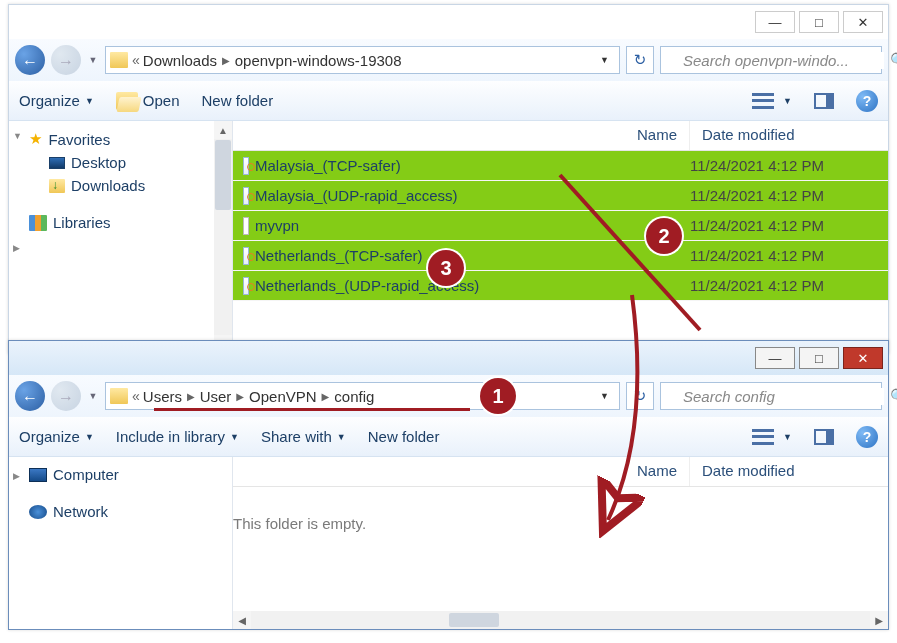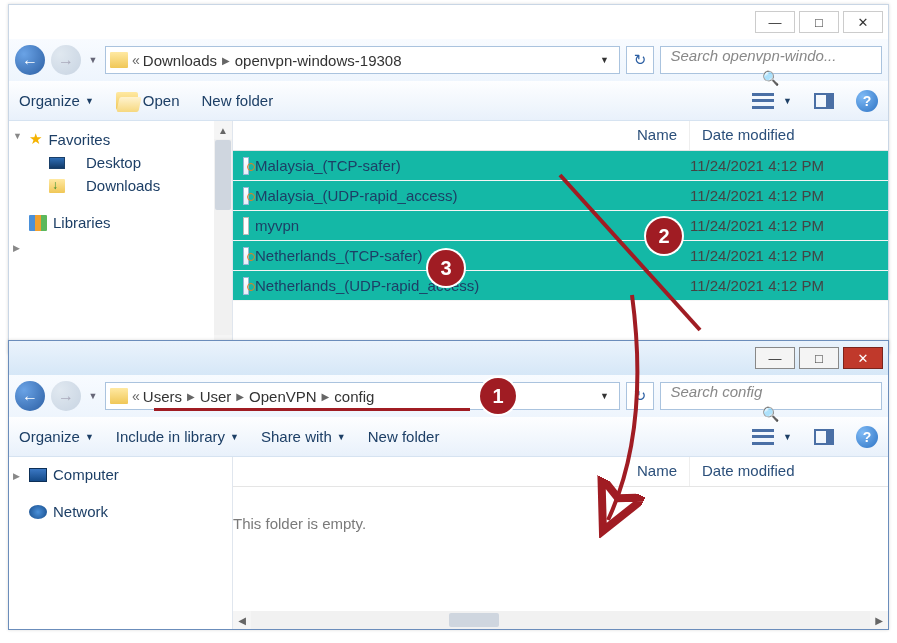--- a/index.html
+++ b/index.html
@@ -71,21 +71,21 @@
     .refresh-btn {
       width: 28px; height: 28px;
       border: 1px solid #aac3de;
       background: #fff; color: #2c5fa3; font-size: 15px;
       display:flex; align-items:center; justify-content:center;
     }
     .searchbox {
       width: 222px; height: 28px;
       border: 1px solid #aac3de; background:#fff;
       display:flex; align-items:center;
-      padding: 0 22px; gap:6px;flex-direction:column;
+      padding: 0 22px; gap:6px;
     }
     .searchbox input {
       border:none; outline:none; flex:1; font-size:15px; color:#333; font-style: italic;
     }
     .searchbox input::placeholder { color:#888; font-style: italic; }
     .mag { color:#5a8ec9; font-size:14px; }
 
     .toolbar {
       height: 40px;
       background: linear-gradient(to bottom, #fdfeff, #e9f1fb);
@@ -108,41 +108,41 @@
     .open-folder-icon::after { content:''; position:absolute; left:2px; top:5px; right:-2px; bottom:-2px; background: linear-gradient(to bottom,#fff3cf,#f6d87f); transform: skewX(-12deg); border-radius:2px; }
 
     .body-split { display:flex; height: calc(100% - 34px - 42px - 40px); }
     .sidebar {
       width: 224px; border-right:1px solid #e0e6ee;
       padding: 6px 0 6px 20px; font-size:15px; color:#1d3f66;
       position:relative;
     }
     .sidebar .sec { margin-bottom:14px; }
     .sidebar .sec-head { display:flex; align-items:center; gap:6px; padding:3px 0; font-size:15px; }
-    .sidebar .sec-item { display:flex; align-items:center; gap:21px; padding:3px 0 3px 20px; font-size:15px;}
+    .sidebar .sec-item { display:flex; align-items:center; gap:6px; padding:3px 0 3px 20px; font-size:15px;}
     .fav-star { color:#f5b301; font-size:15px; }
     .desktop-ic { width:16px; height:12px; background:linear-gradient(to bottom,#2e6db5,#123a68); border:1px solid #1a3f68; }
     .dl-ic { width:16px; height:14px; background:linear-gradient(to bottom,#ffe9a2,#f0c757); border-radius:1px; position:relative; }
     .dl-ic::after { content:'↓'; position:absolute; left:3px; top:-1px; color:#2e8b2e; font-size:12px; font-weight:bold; }
     .recent-ic { width:16px; height:14px; background:linear-gradient(to bottom,#ffe9a2,#f0c757); border-radius:1px; }
     .lib-ic { width:18px; height:16px; background:linear-gradient(90deg,#4a90d9 0 33%,#f0a030 33% 66%,#5cb85c 66% 100%); border-radius:1px; }
     .comp-ic { width:18px; height:14px; background:linear-gradient(to bottom,#3b78c4,#154a88); border:1px solid #0d2f56; }
     .net-ic { width:18px; height:14px; background:radial-gradient(circle,#4a90d9,#154a88); border-radius:50%; }
     .tri { position:absolute; left:4px; color:#888; font-size:9px; }
     .sb-scroll { position:absolute; right:0; top:0; width:18px; height:100%; background:#f1f1f1; display:flex; flex-direction:column; }
     .sb-arrow { height:18px; background:#f5f5f5; display:flex; align-items:center; justify-content:center; color:#666; font-size:10px;}
     .sb-thumb { background:#cfd6df; margin:1px; border-radius:2px; }
 
     .content { flex:1; position:relative; }
     .col-head { height:30px; border-bottom:1px solid #e5e5e5; display:flex; font-size:15px; color:#2b4f7a; }
     .col-head .cname { flex:1; padding:5px 12px; border-right:1px solid #eee;text-align:right; }
     .col-head .cdate { width:198px; padding:5px 12px; }
     .filelist { }
     .frow { height:30px; display:flex; align-items:center; font-size:15px; color:#1d3f66; border-bottom:1px solid #f5f5f5; }
-    .frow.sel { background:#14b8a6; }
+    .frow.sel { background:#84cc16; }
     .fic { width:22px; display:flex; justify-content:center; padding-left:10px; padding-right:6px; }
     .ovpn-ic { width:14px; height:18px; background:linear-gradient(to bottom,#fff,#e6f0fa); border:1px solid #9bb8d6; position:relative; }
     .ovpn-ic::after { content:''; position:absolute; left:3px; top:5px; width:6px; height:6px; border:1.5px solid #e67e22; border-radius:50%; }
     .txt-ic { width:14px; height:18px; background:#fff; border:1px solid #bbb; position:relative; }
     .txt-ic::before { content:''; position:absolute; left:2px; top:3px; right:2px; height:2px; background:#bbb; box-shadow:0 3px 0 #bbb, 0 6px 0 #bbb, 0 9px 0 #bbb; }
     .frow .fname { flex:1; padding-right:10px; overflow:hidden; text-overflow:ellipsis; white-space:nowrap; }
     .frow .fdate { width:198px; color:#444; }
     .empty-msg { text-align:left; color:#7a7a7a; font-size:15px; padding-top:28px; }
     .hscroll { position:absolute; left:0; right:0; bottom:0; height:18px; background:#f1f1f1; display:flex; }
     .hscroll .harrow { width:18px; display:flex; align-items:center; justify-content:center; font-size:10px; color:#666; background:#f5f5f5;}

